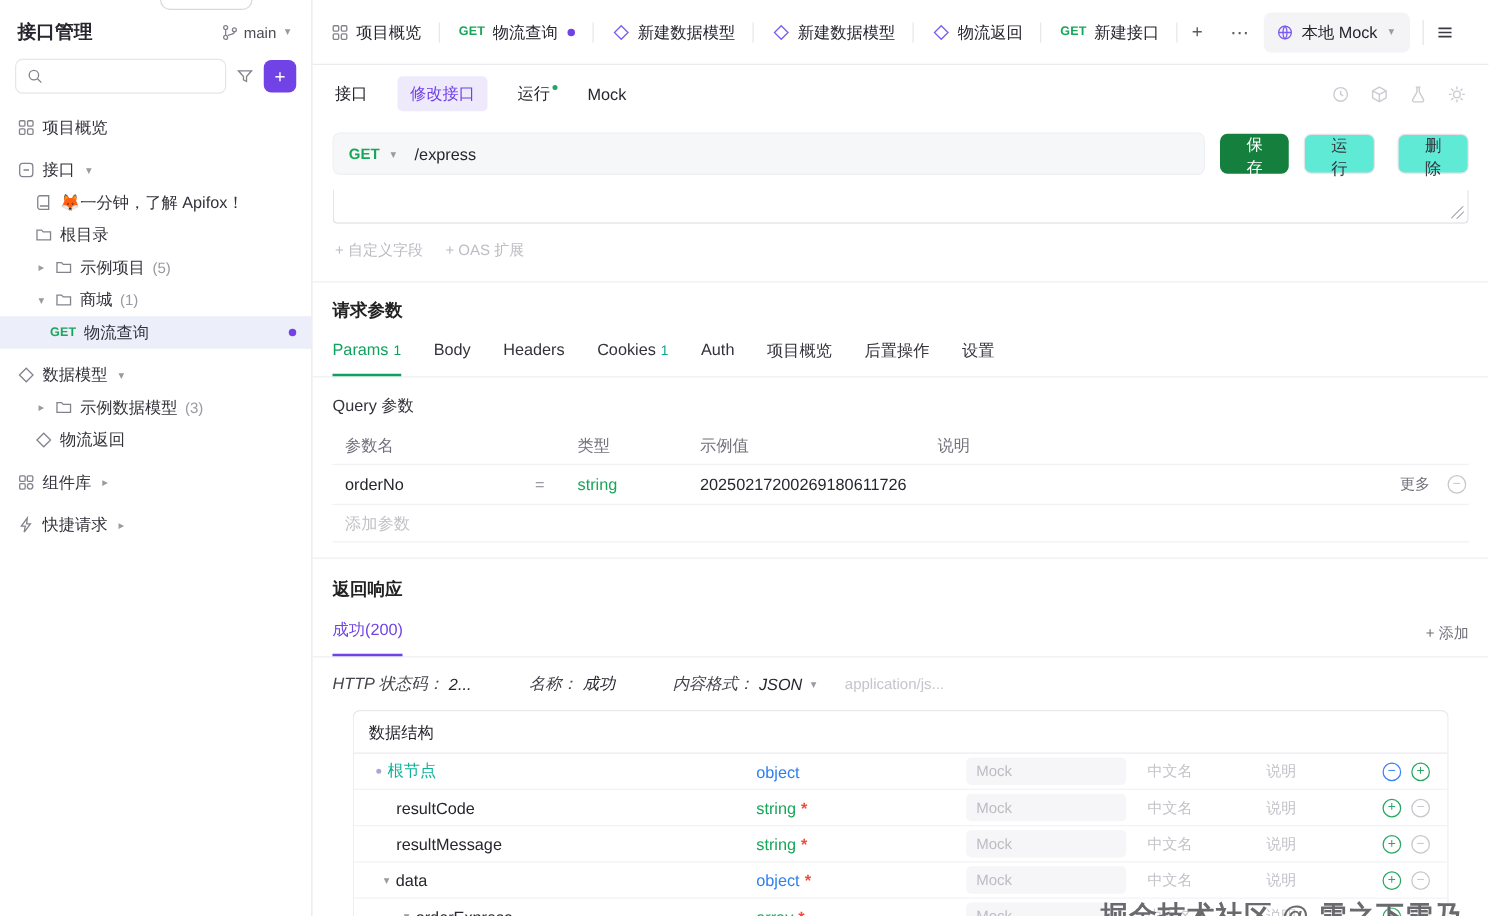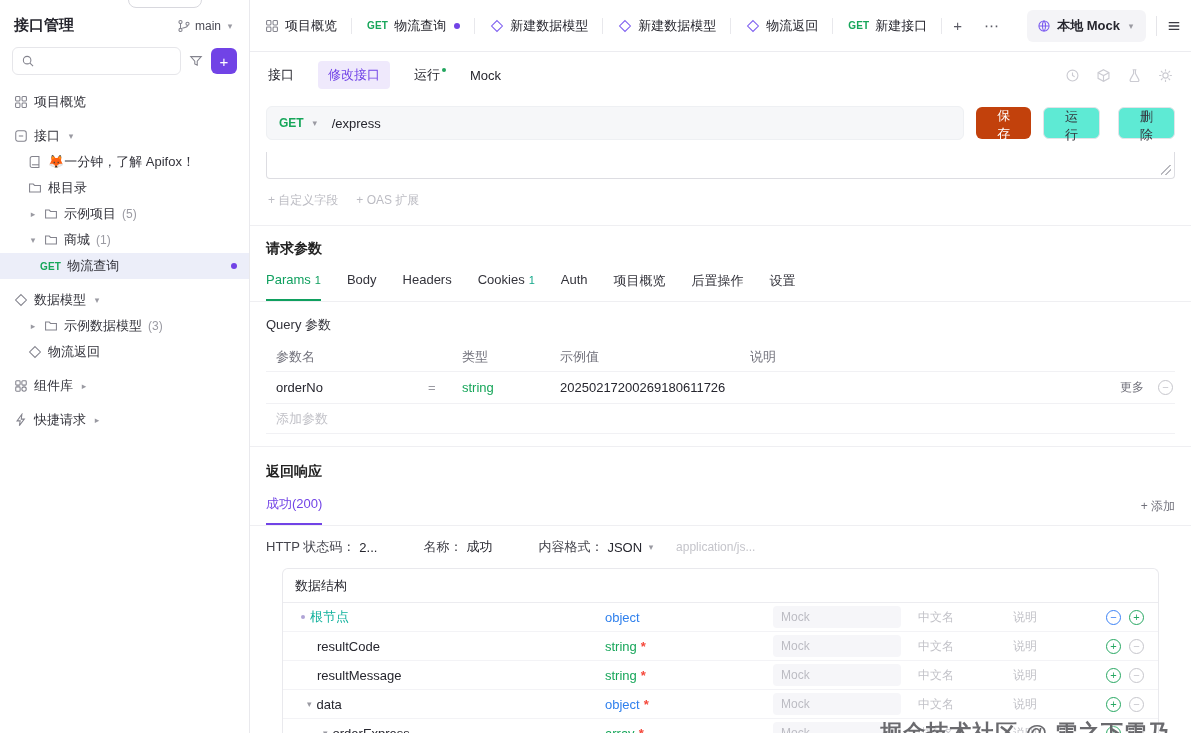--- a/index.html
+++ b/index.html
@@ -35,38 +35,38 @@
 
   
   .main { flex:1; display:flex; flex-direction:column; min-width:0; }
 
   .tabbar { height:52px; border-bottom:1px solid #ececf0; display:flex; align-items:center; flex:none; }
   .tab { height:52px; display:flex; align-items:center; gap:6px; padding:0 15px; font-size:13px; position:relative; cursor:pointer; white-space:nowrap; }
   .tab::after { content:""; position:absolute; right:0; top:18px; height:16px; width:1px; background:#e8e8ec; }
   .tab.active { font-weight:500; }
   .tab-dot { width:6px; height:6px; border-radius:50%; background:#7143e6; margin-left:2px; }
   .tab-plus, .tab-more { background:none; border:none; color:#5a5a64; font-size:15px; padding:0 11px; height:52px; cursor:pointer; }
-  .envwrap { margin-left:auto; display:flex; align-items:center; gap:10px; padding-right:10px;font-weight:bold; }
+  .envwrap { margin-left:auto; display:flex; align-items:center; gap:10px; padding-right:28px; }
   .env-pill { height:32px; background:#f4f4f7; border-radius:6px; display:flex; align-items:center; gap:6px; padding:0 10px; font-size:13px; cursor:pointer; }
   .vsep { width:1px; height:20px; background:#e5e5e9; }
   .burger-btn { background:none; border:none; display:flex; cursor:pointer; }
 
   .subnav { height:46px; display:flex; align-items:center; gap:24px; padding:0 18px; font-size:13px; flex:none; }
   .subnav > span { cursor:pointer; }
   .pill-active { background:#efe9fc; color:#7143e6; border-radius:4px; padding:5px 10px; font-weight:500; }
   .run-dot { display:inline-block; width:4px; height:4px; border-radius:50%; background:#22a55e; vertical-align:top; margin:2px 0 0 2px; }
   .subnav-icons { margin-left:auto; display:flex; gap:16px; }
   .subnav-icons .i { width:15px; height:15px; cursor:pointer; }
 
   .urlrow { display:flex; align-items:center; gap:12px; padding:8px 16px 12px; flex:none; }
   .url-input { width:714px; height:34px; background:#f6f7f9; border:1px solid #eef0f3; border-radius:6px; display:flex; align-items:center; padding:0 12px; gap:6px; cursor:text; }
   .method { color:#17a65a; font-weight:bold; font-size:12px; }
   .url-text { color:#26262e; font-size:13px; margin-left:6px; }
   .btn { height:32px; border-radius:6px; font-size:13px; padding:0 13px; cursor:pointer; font-family:inherit; }
-  .btn-save { background:#c2410c; color:#fff; border:none; }
+  .btn-save { background:#15803d; color:#fff; border:none; }
   .btn-plain { background:#5eead4; border:1px solid #e3e3e8; color:#33333b; }
   .btn-del { margin-left:6px; }
 
   .content { flex:1; position:relative; overflow:hidden; }
   .frag { margin:0 16px; height:27px; border:1px solid #dddde2; border-top:none; border-radius:0 0 4px 4px; position:relative; }
   .resize { position:absolute; right:3px; bottom:3px; width:10px; height:10px;
     background:linear-gradient(135deg, transparent 0 44%, #b9b9bf 44% 52%, transparent 52% 68%, #b9b9bf 68% 76%, transparent 76%); }
   .links-row { display:flex; gap:18px; padding:13px 18px 16px; color:#bcbcc3; font-size:12px; }
   .links-row span { cursor:pointer; }
   .bleed { height:1px; background:#efeff2; }
@@ -93,21 +93,21 @@
   .c-act span { cursor:pointer; }
   .t-string, .t-array { color:#17a65a; }
   .t-object { color:#2f80ed; }
   .add-row { height:30px; display:flex; align-items:center; padding-left:10px; color:#c2c2c8; border-bottom:1px solid #f1f1f4; cursor:text; }
 
   .rtab-row { display:flex; align-items:flex-end; }
   .rtab { color:#7143e6; font-weight:500; padding-bottom:10px; border-bottom:2px solid #7143e6; font-size:13px; cursor:pointer; }
   .radd { margin-left:auto; color:#71717b; font-size:12px; padding-bottom:10px; cursor:pointer; }
 
   .meta { display:flex; align-items:center; padding:12px 0; font-size:13px; }
-  .mgroup { display:flex; align-items:center; gap:4px; margin-right:46px; }
+  .mgroup { display:flex; align-items:center; gap:4px; margin-right:46px;font-style:italic; }
   .mlbl { color:#44444c; }
   .mval { color:#26262e; }
   .ctype { color:#c5c5cb; font-size:12px; margin-left:2px; }
 
   .schema { margin:0 16px; border:1px solid #e9e9ed; border-bottom:none; border-radius:6px 6px 0 0; overflow:hidden; }
   .sch-head { height:34px; display:flex; align-items:center; padding:0 12px; border-bottom:1px solid #ececf0; font-size:13px; }
   .sch-row { height:29px; display:flex; align-items:center; border-bottom:1px solid #f3f3f6; font-size:13px; padding:0 10px; }
   .sn { display:flex; align-items:center; gap:5px; width:312px; flex:none; }
   .sn.l0 { padding-left:8px; } .sn.l1 { padding-left:24px; } .sn.l2 { padding-left:40px; }
   .bullet { width:4px; height:4px; border-radius:50%; background:#b0a4d6; flex:none; }

